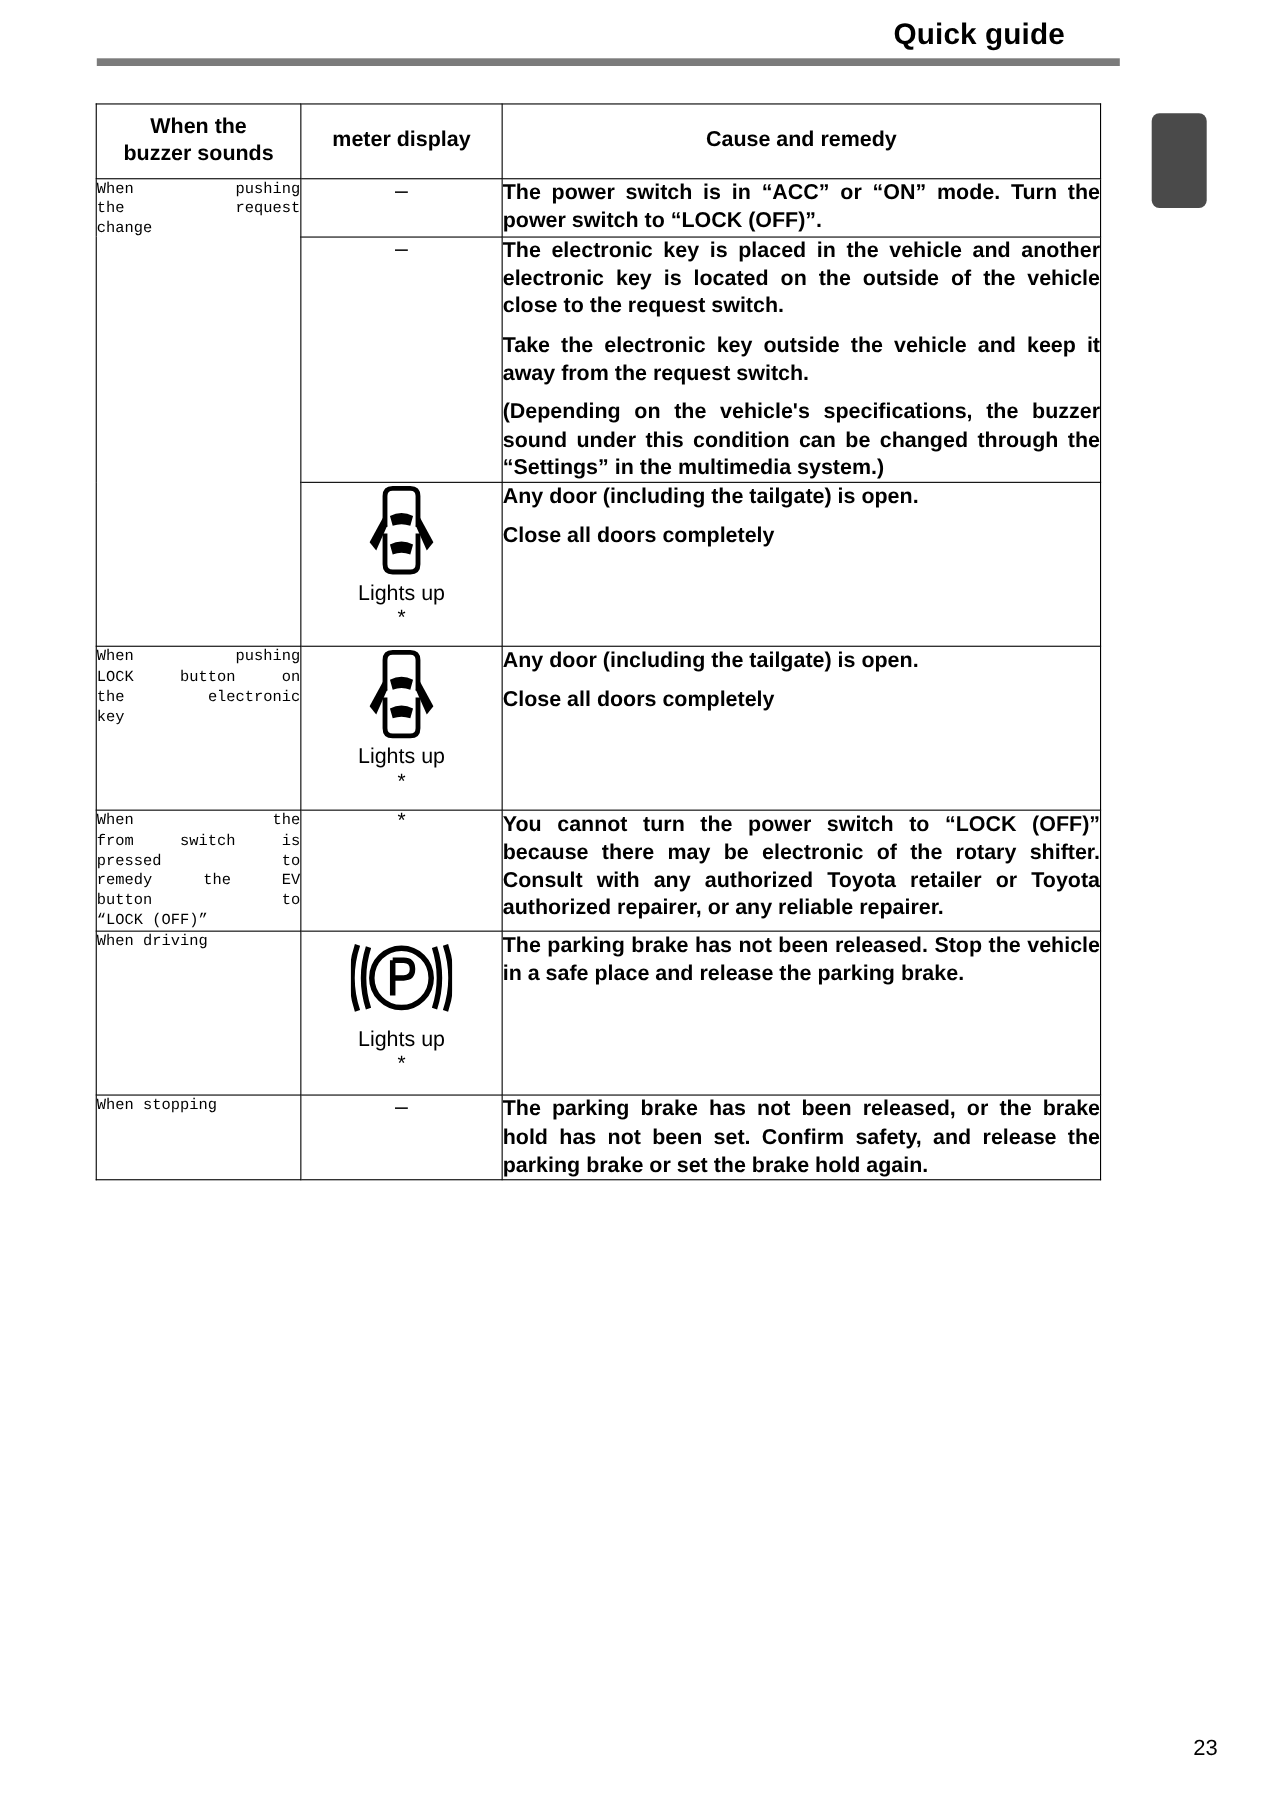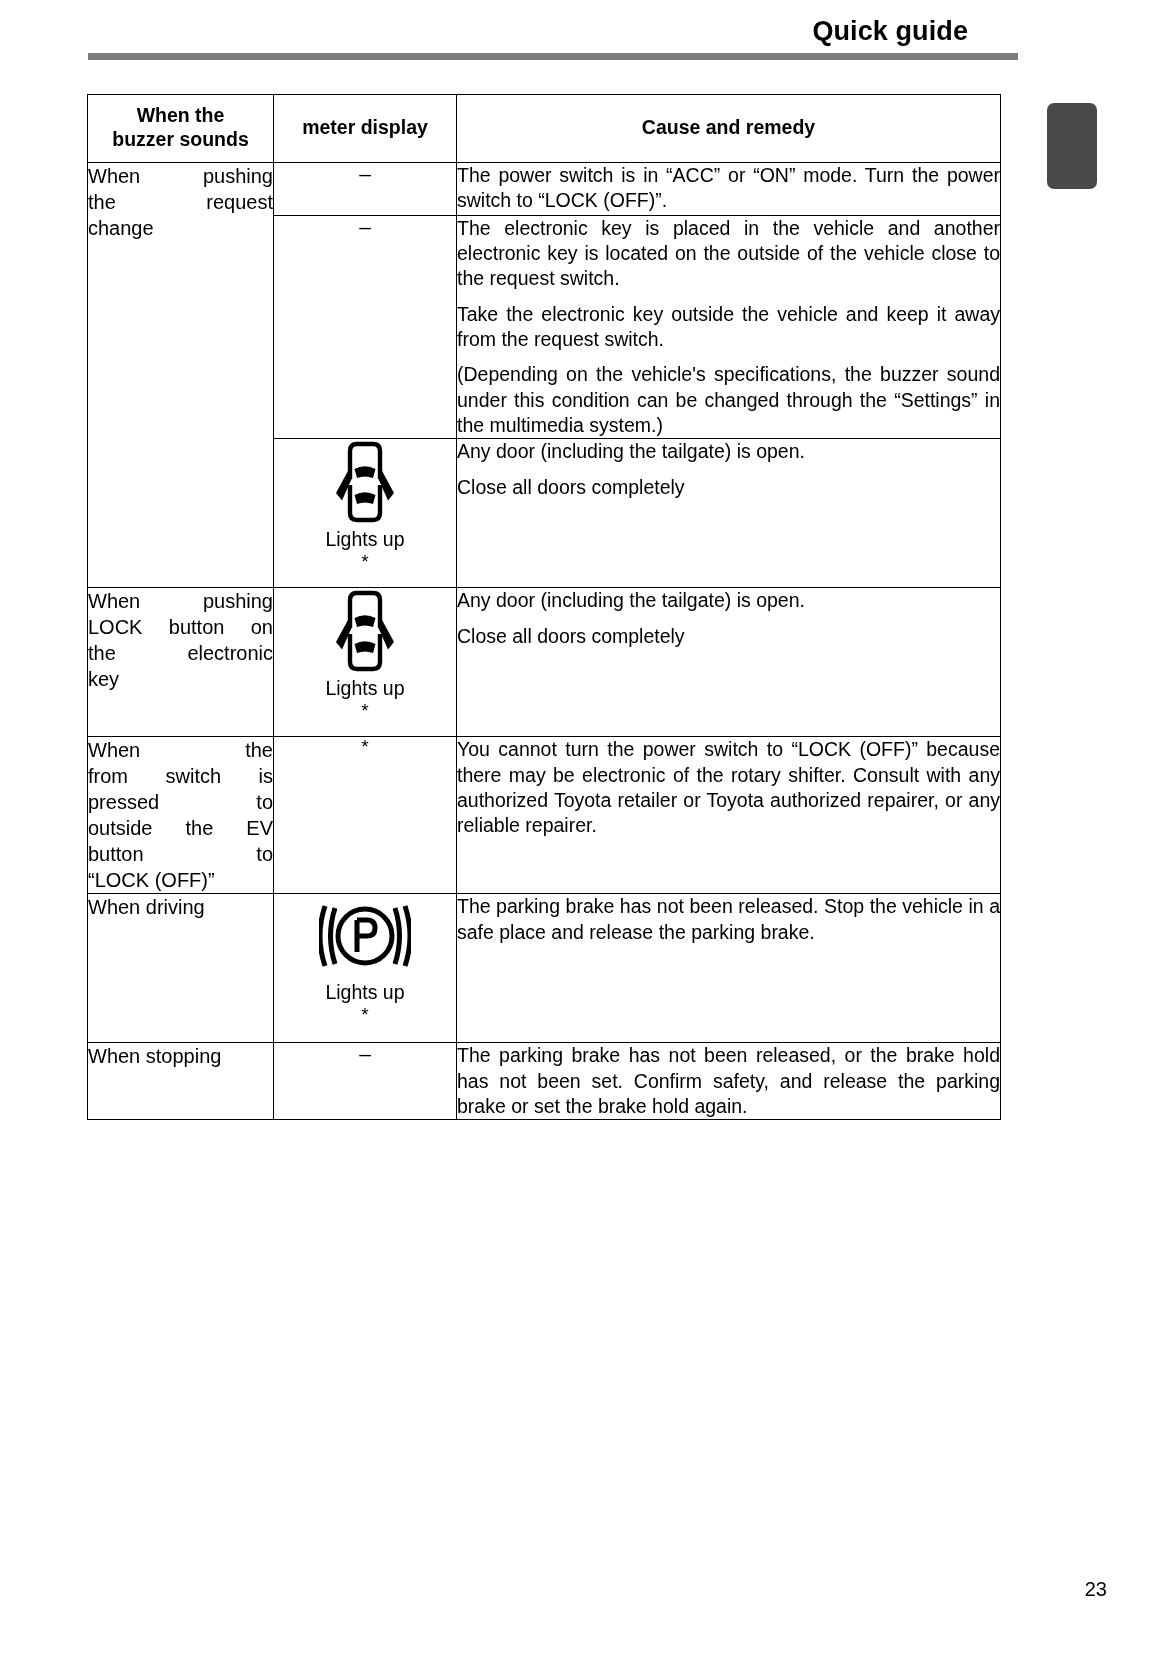--- a/index.html
+++ b/index.html
@@ -76,44 +76,46 @@
     line-height: 1.22;
     padding: 9px 4px 10px 4px;
   }
   col.c-when   { width: 186px; }
   col.c-meter  { width: 183px; }
   col.c-cause  { width: 544px; }
 
   
   .cell-when {
     padding: 7px 9px 10px 9px;
-    font-size: 20px;
+    font-size: 14px;
     line-height: 1.30;
     text-align: justify;
     text-align-last: justify;
     hyphens: none;
+    font-family: Liberation Mono, monospace;
   }
   .cell-when .lastline {
     text-align: left;
     text-align-last: left;
   }
   .cell-meter {
     text-align: center;
     vertical-align: middle;
     padding: 8px 4px 10px 4px;
   }
   .cell-cause {
     padding: 7px 11px 10px 12px;
     font-size: 19.5px;
     line-height: 1.30;
   }
   .cell-cause p {
     margin: 0 0 0 0;
     text-align: justify;
     text-align-last: left;
+    font-weight: bold;
   }
   .cell-cause p + p {
     margin-top: 10px;
   }
 
   
   .mark-dash {
     font-size: 21px;
     line-height: 1;
     display: block;
@@ -261,21 +263,21 @@
         <p>Any door (including the tailgate) is open.</p>
         <p>Close all doors completely</p>
       </td>
     </tr>
 
     <tr>
       <td class="cell-when">
         <div>When the</div>
         <div>from switch is</div>
         <div>pressed to</div>
-        <div>outside the EV</div>
+        <div>remedy the EV</div>
         <div>button to</div>
         <div class="lastline">“LOCK (OFF)”</div>
       </td>
       <td class="cell-meter">
         <span class="mark-ast">*</span>
       </td>
       <td class="cell-cause">
         <p>You cannot turn the power switch to “LOCK (OFF)” because there may be electronic of the rotary shifter. Consult with any authorized Toyota retailer or Toyota authorized repairer, or any reliable repairer.</p>
       </td>
     </tr>

